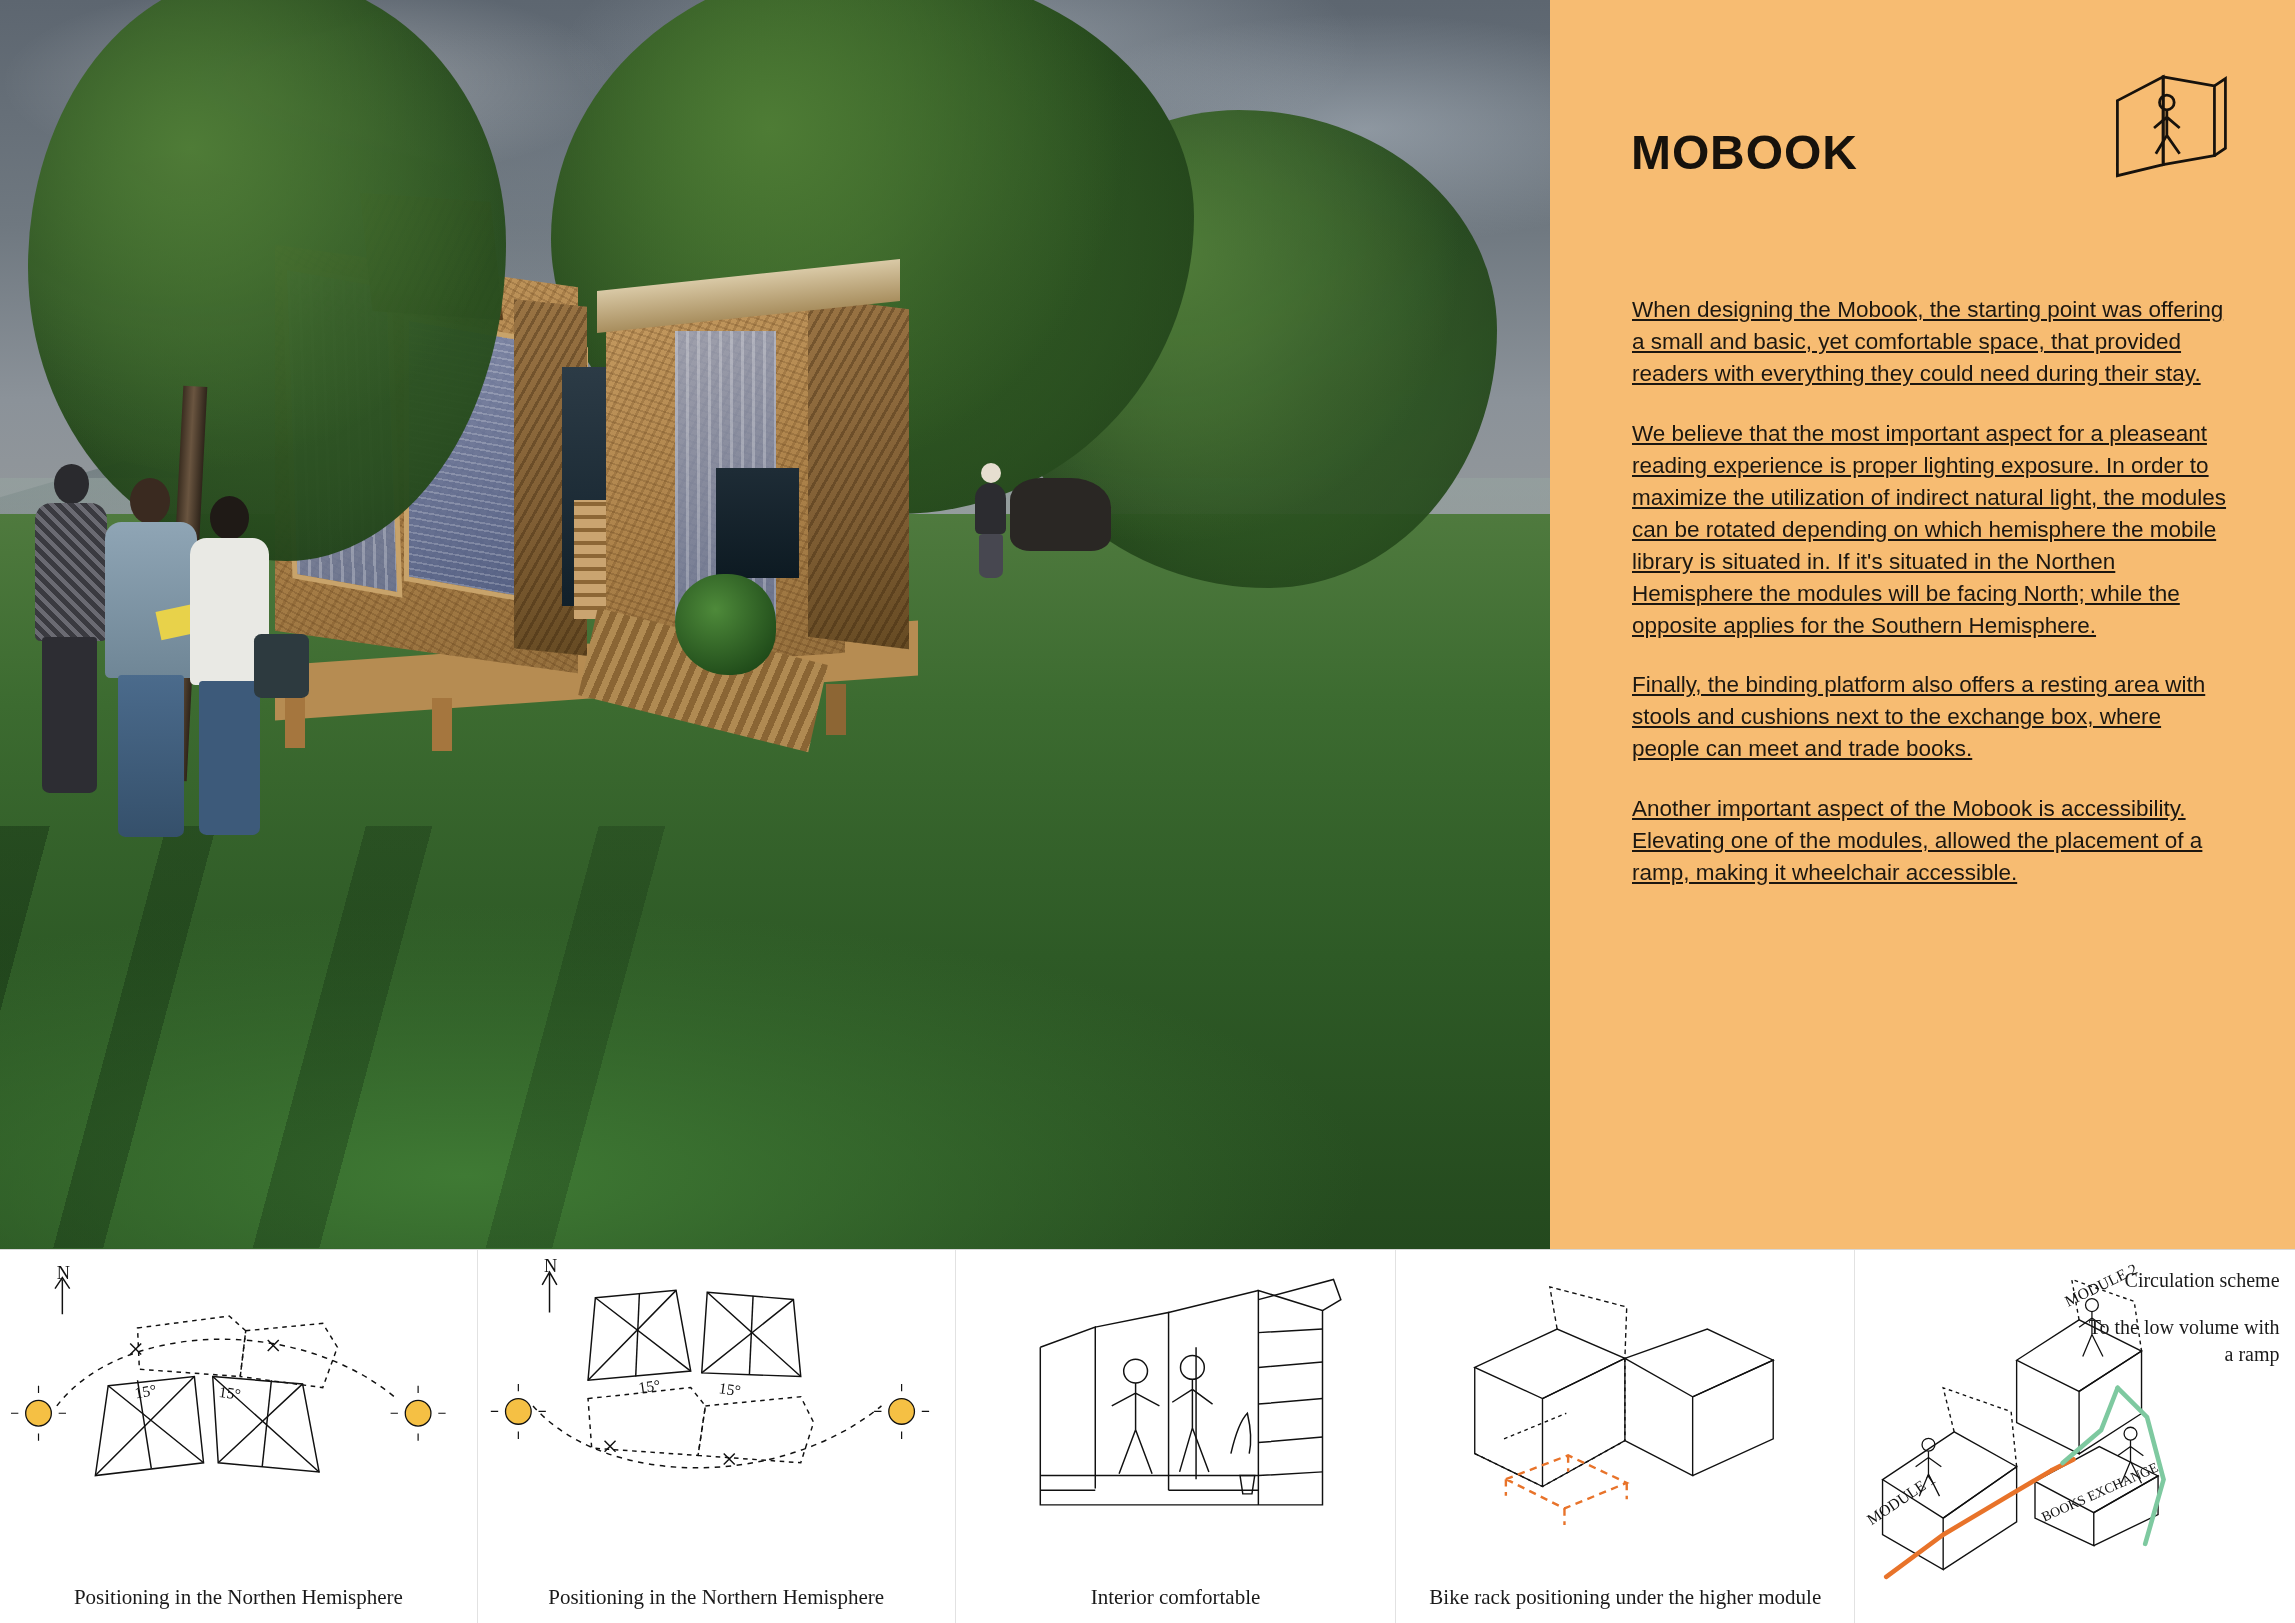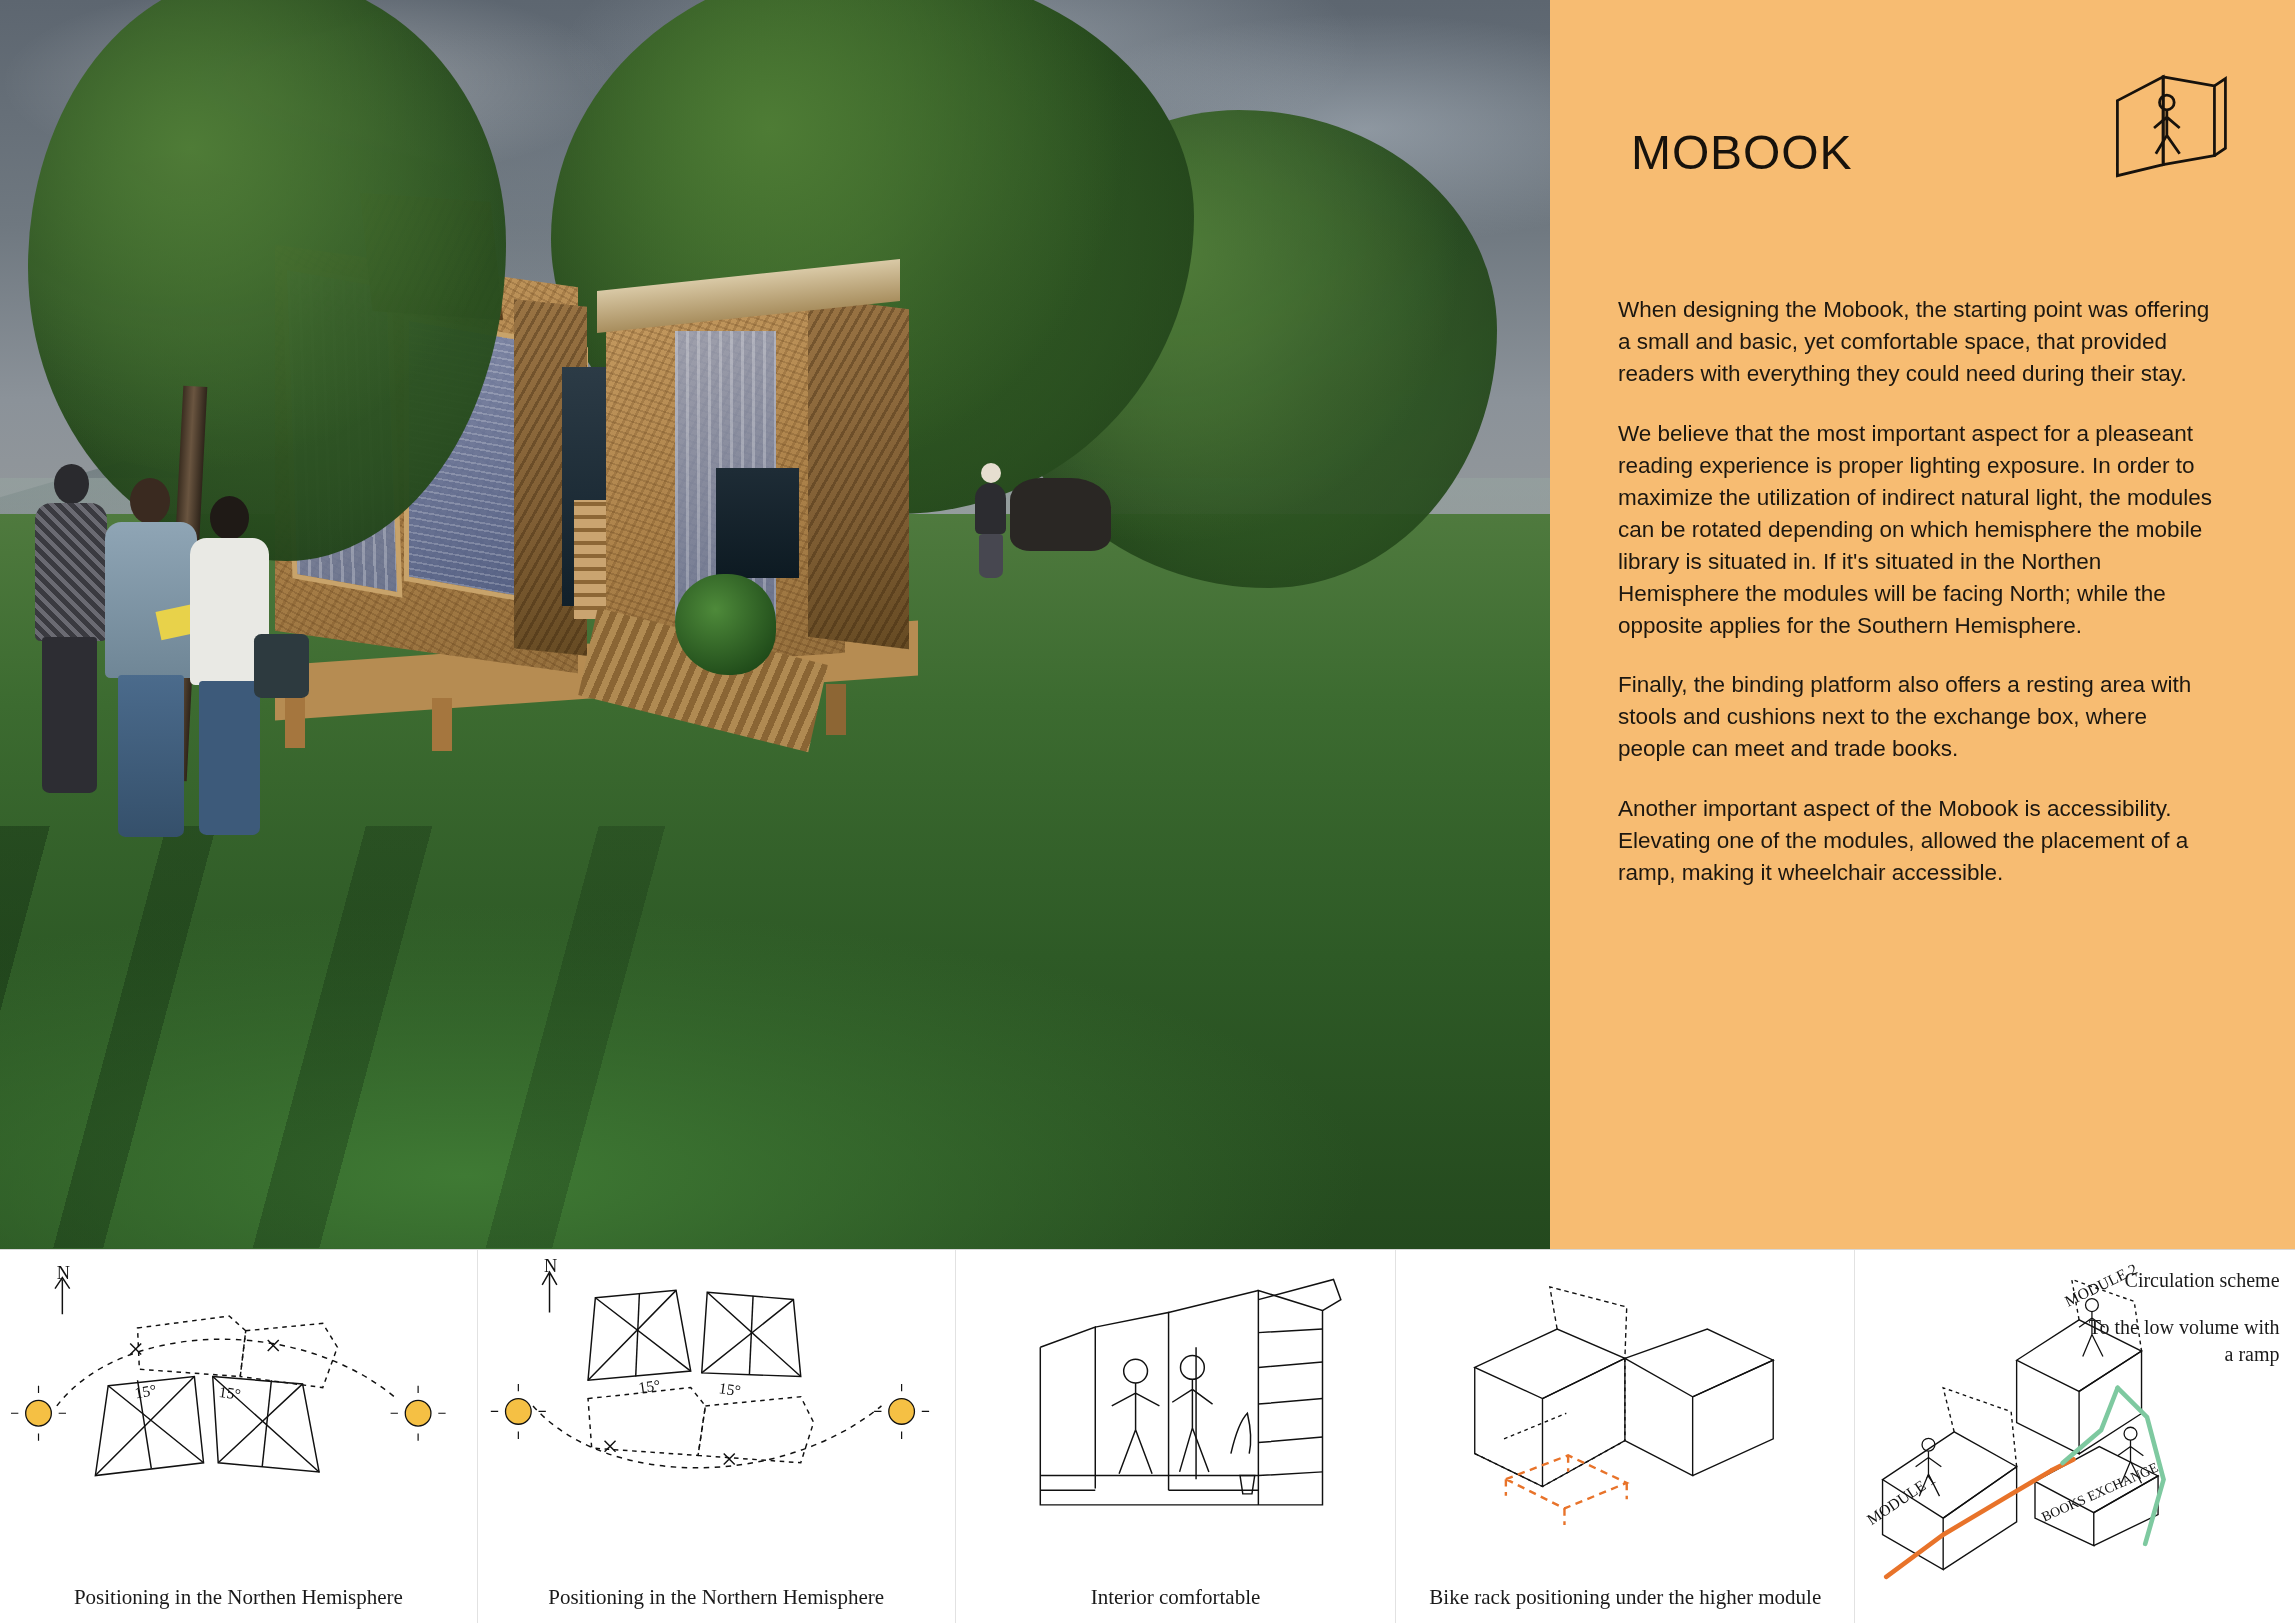--- a/index.html
+++ b/index.html
@@ -128,34 +128,35 @@
     background: #f7bc72;
     position: relative;
     padding: 0;
   }
   .panel-title {
     position: absolute;
     left: 81px; top: 125px;
     font-size: 48px;
     letter-spacing: 0.9px;
     color: #17120c;
-    font-weight: 400;
+    font-weight: 700;
   }
   .logo {
     position: absolute;
     right: 61px; top: 64px;
     width: 129px; height: 119px;
   }
   .panel-body {
     position: absolute;
-    left: 68px; top: 294px;
+    left: 82px; top: 294px;
     width: 597px;
     color: #1c1710;
     font-size: 22.5px;
     line-height: 32px;
+    text-decoration: underline;
   }
   .panel-body p { margin-bottom: 27.5px; }
 
   
   .strip {
     position: absolute;
     left: 0; top: 1249px;
     width: 2296px;
     height: 375px;
     background: #ffffff;

